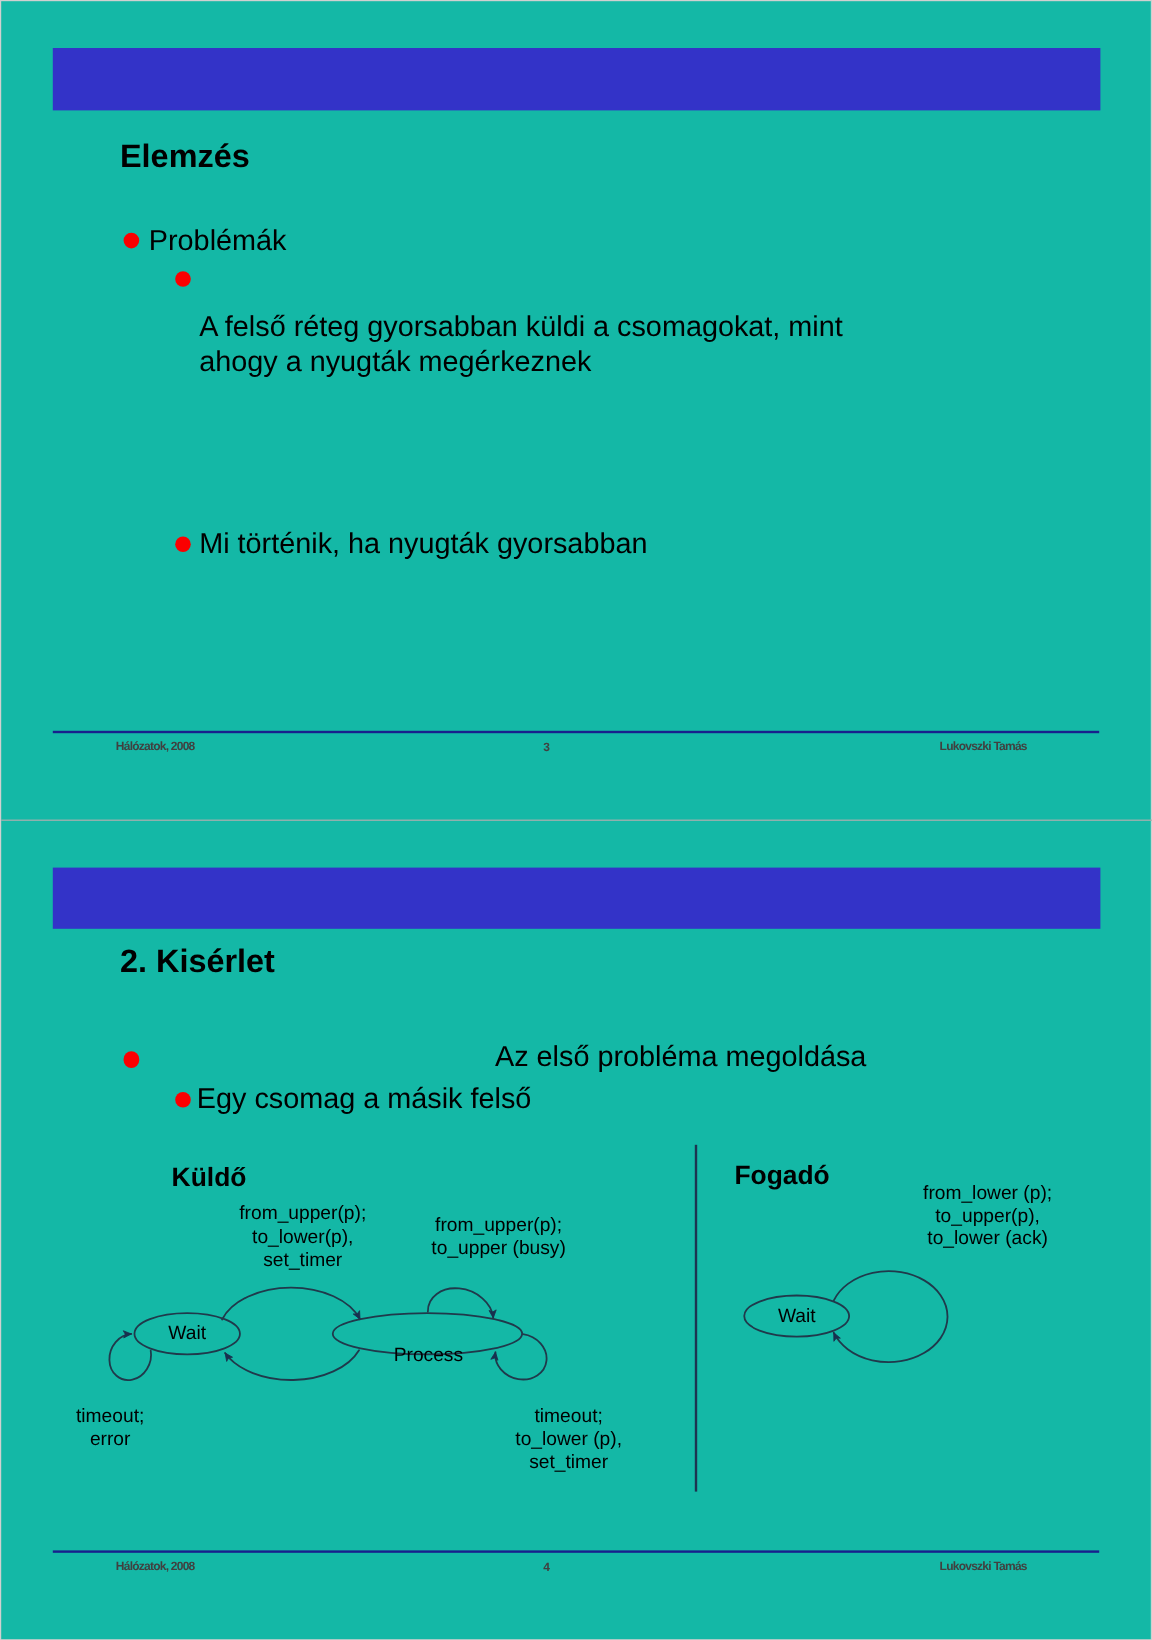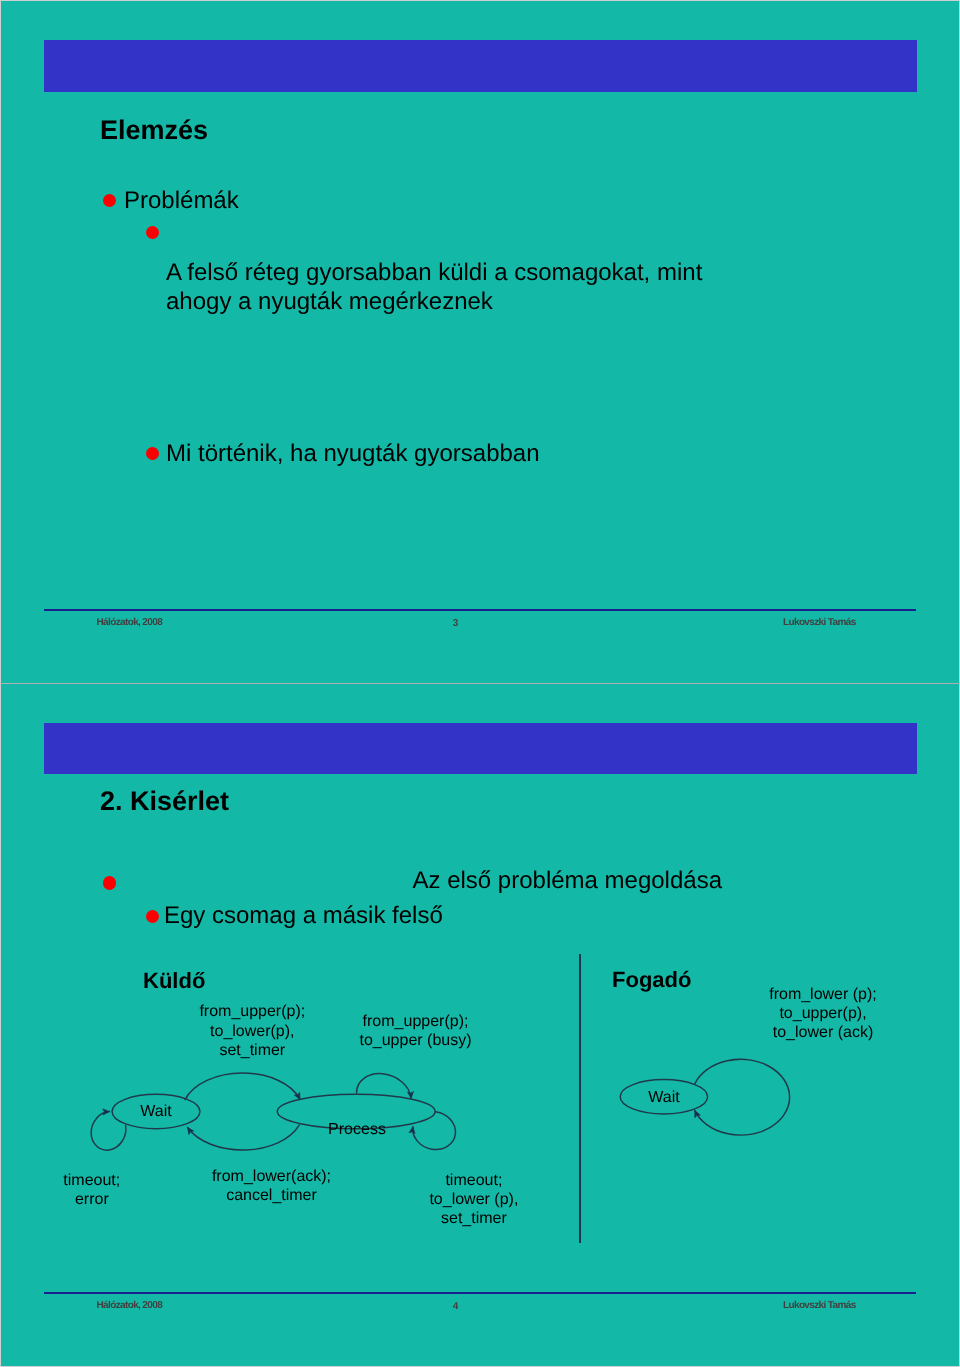--- a/index.html
+++ b/index.html
@@ -77,22 +77,20 @@
 to_lower(p),
 set_timer</div>
     <div class="dlbl" style="left:314.5px;top:328px;width:200px;">from_upper(p);
 to_upper (busy)</div>
     <div class="dlbl" style="left:722px;top:300.7px;width:200px;">from_lower (p);
 to_upper(p),
 to_lower (ack)</div>
 
     <div class="dlbl" style="left:-9.2px;top:487px;width:200px;">timeout;
 error</div>
-    <div class="dlbl" style="left:170.5px;top:482.5px;width:200px;">from_lower(ack);
-cancel_timer</div>
     <div class="dlbl" style="left:372.9px;top:486.6px;width:200px;">timeout;
 to_lower (p),
 set_timer</div>
 
     <svg style="position:absolute;left:0;top:0;" width="960" height="684" viewBox="0 0 960 684">
       <g fill="none" stroke="#20394b" stroke-width="1.5" stroke-linecap="round">
 
         <path d="M 184.07 415.59 A 60.50 38.50 0 0 1 299.00 415.34"></path>
 
         <path d="M 298.18 441.14 A 60.50 38.50 0 0 1 186.56 443.48"></path>

